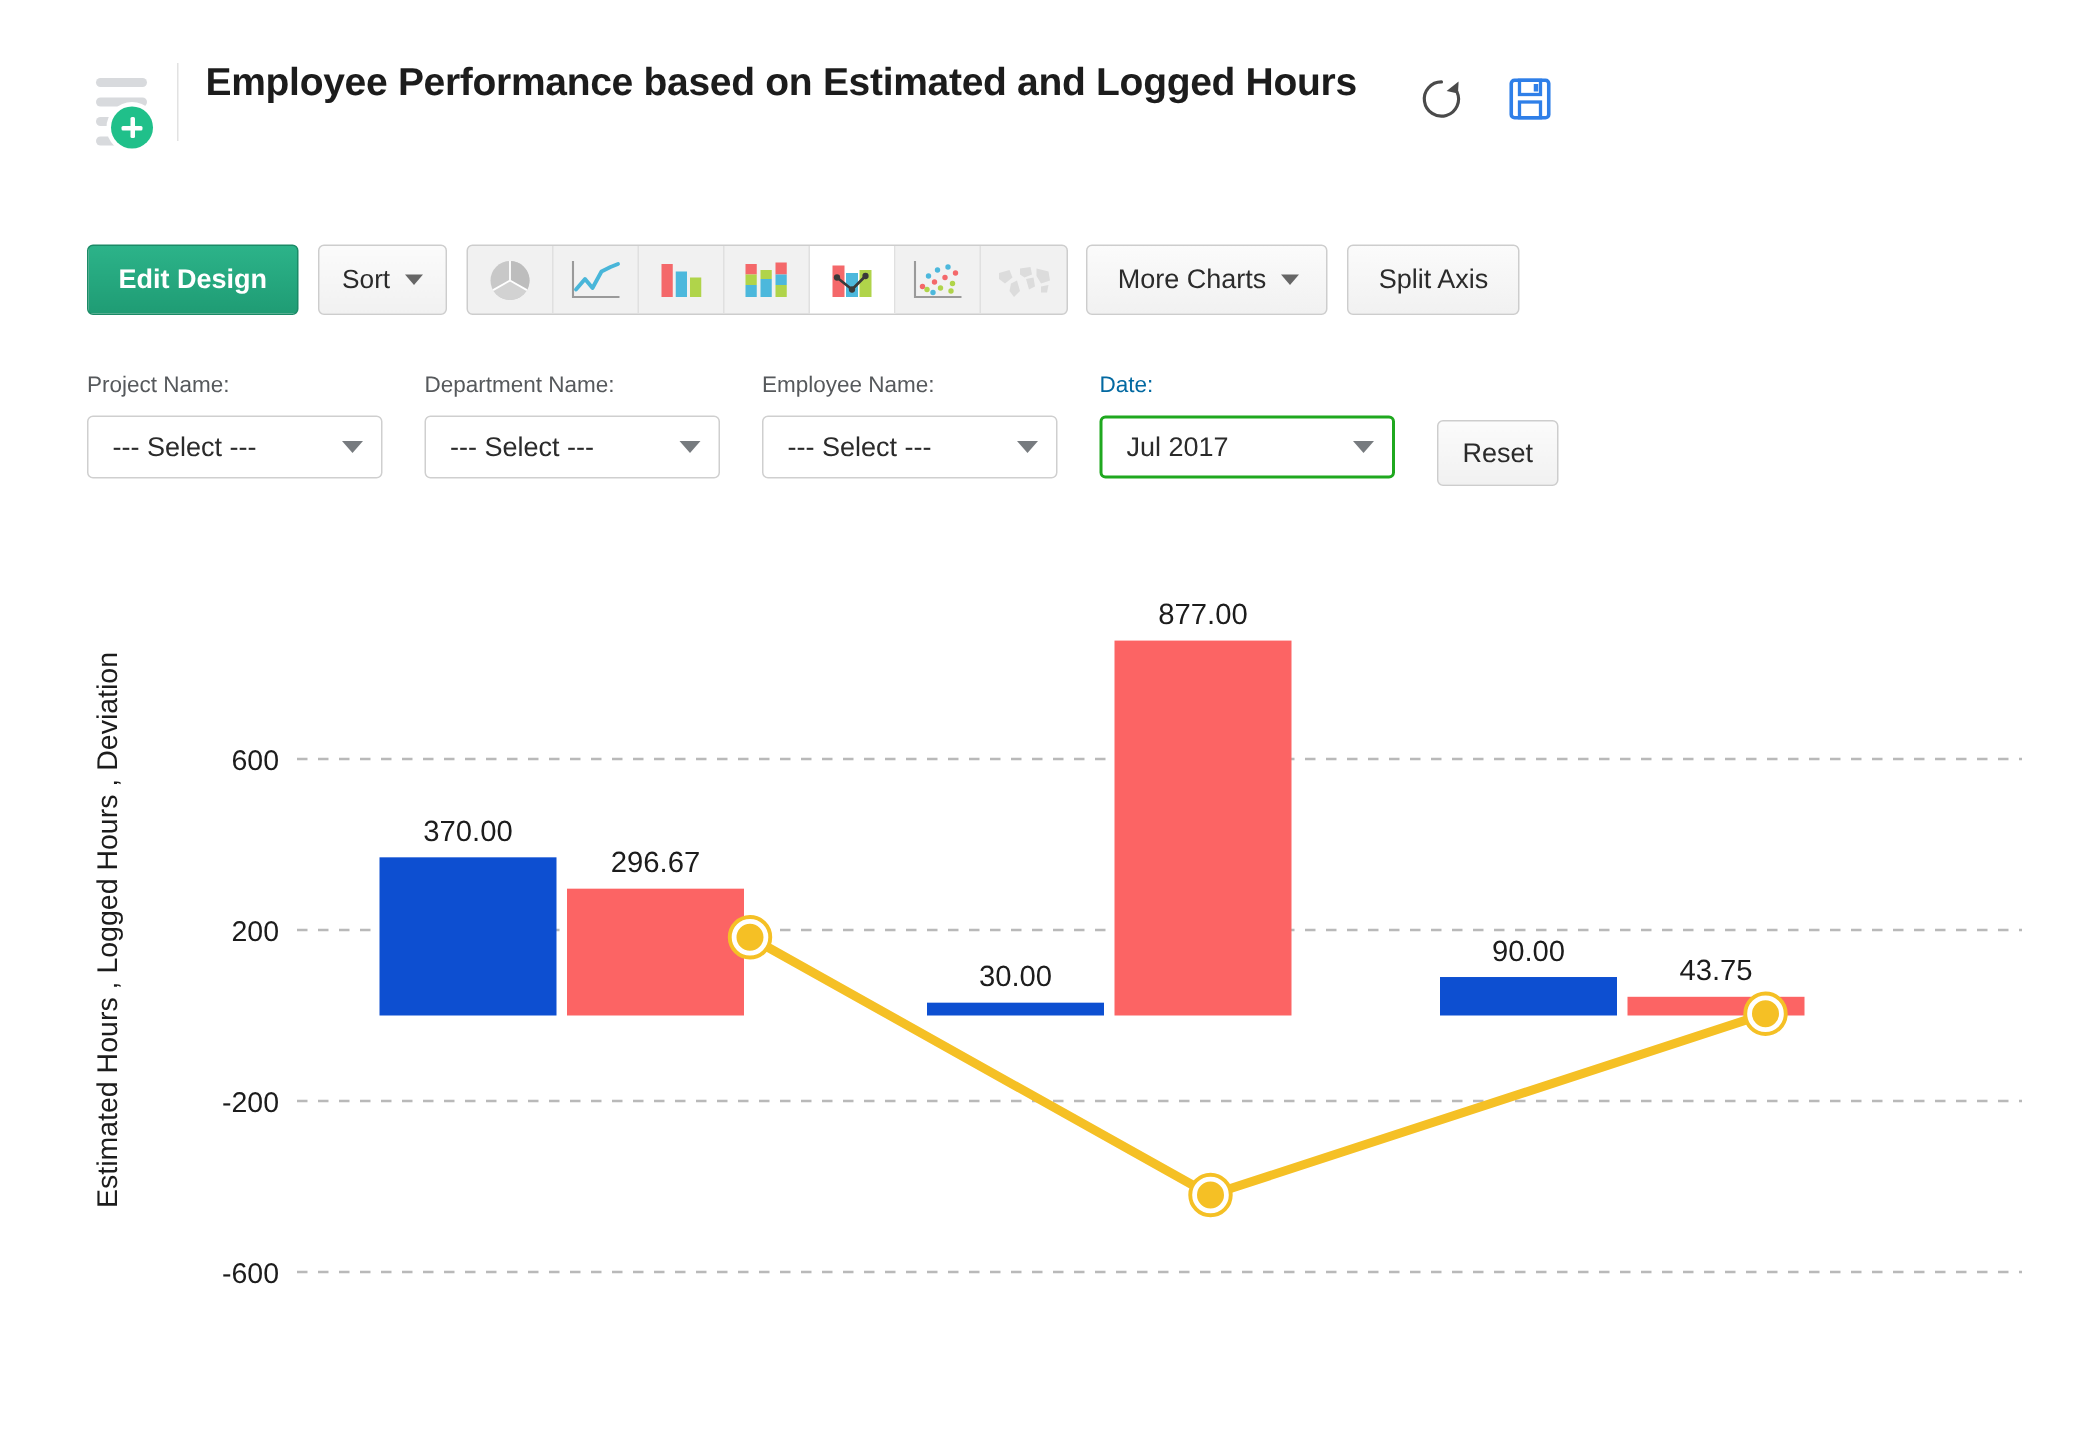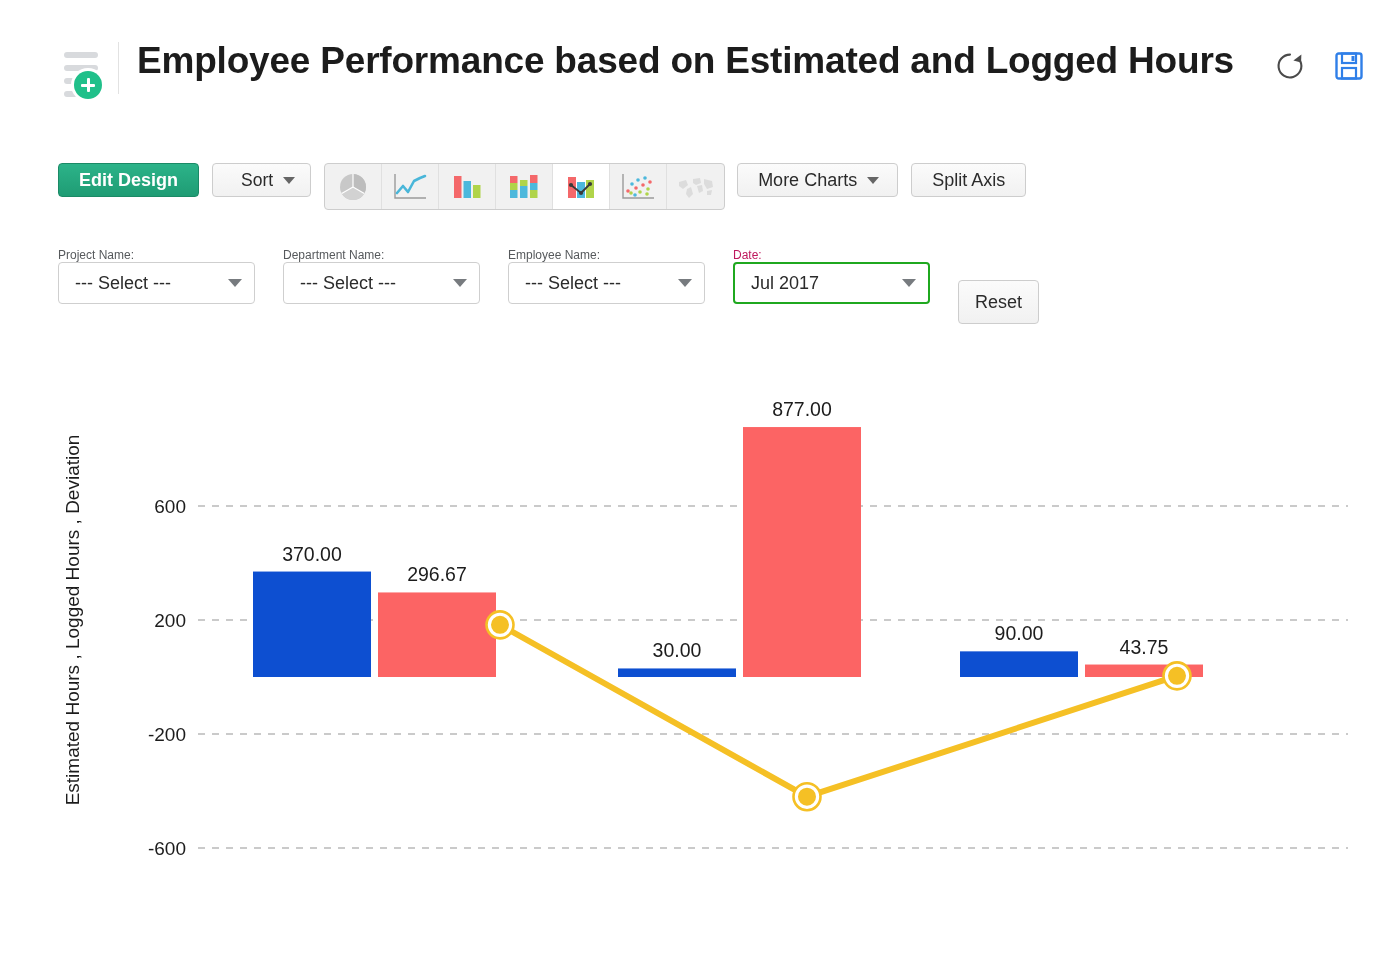--- a/index.html
+++ b/index.html
@@ -69,21 +69,21 @@
     left: 12.5px; top: 7px; width: 3px; height: 14px;
   }
   .header-divider {
     width: 1px;
     background: #e2e2e2;
     align-self: stretch;
     margin: 2px 18px 4px 14px;
   }
   .title-block { flex: 0 1 auto; }
   .report-title {
-    font-size: 37px;
+    font-size: 26px;
     font-weight: bold;
     color: #1c1c1c;
     letter-spacing: -0.2px;
     line-height: 1.15;
     white-space: nowrap;
   }
   .report-subtitle {
     font-size: 16.5px;
     color: #5c5c5c;
     margin-top: 8px;
@@ -114,38 +114,38 @@
     gap: 0;
   }
   .btn {
     font-family: "Liberation Sans", sans-serif;
     font-size: 17.5px;
     color: #2b2b2b;
     background: linear-gradient(#fbfbfb, #f1f1f1);
     border: 1px solid #cdcdcd;
     border-radius: 4px;
     padding: 0 18px;
-    height: 34px;
+    height: 47px;
     display: inline-flex;
     align-items: center;
     justify-content: center;
     cursor: pointer;
     white-space: nowrap;
     box-sizing: border-box;
   }
   .btn-primary {
     background: #21a47c;
     background: linear-gradient(#2cb389, #1f9c74);
     border: 1px solid #1b8a66;
     color: #ffffff;
     font-weight: bold;
     font-size: 18px;
     padding: 0 20px;
   }
-  .btn.sort { margin-left: 13px; padding: 0 15px 0 28px; }
+  .btn.sort { margin-left: 13px; padding: 0 15px 0 15px; }
   .caret {
     display: inline-block;
     width: 0; height: 0;
     border-left: 6px solid transparent;
     border-right: 6px solid transparent;
     border-top: 7px solid #666666;
     margin-left: 10px;
   }
   .chart-type-group {
     margin-left: 13px;
@@ -176,25 +176,26 @@
   
   .filters {
     position: absolute;
     left: 58px;
     top: 248px;
     display: flex;
     align-items: flex-start;
   }
   .filter-col { margin-right: 28px; }
   .filter-label {
-    font-size: 12px;
+    font-size: 15px;
     color: #56595c;
-    white-space: nowrap;
-  }
-  .filter-label.accent { color: #be185d; }
+    margin-bottom: 12px;
+    white-space: nowrap;
+  }
+  .filter-label.accent { color: #0369a1; }
   .select-box {
     width: 197px;
     height: 42px;
     border: 1px solid #cfcfcf;
     border-radius: 4px;
     background: #ffffff;
     display: flex;
     align-items: center;
     padding: 0 12px 0 16px;
     box-sizing: border-box;

